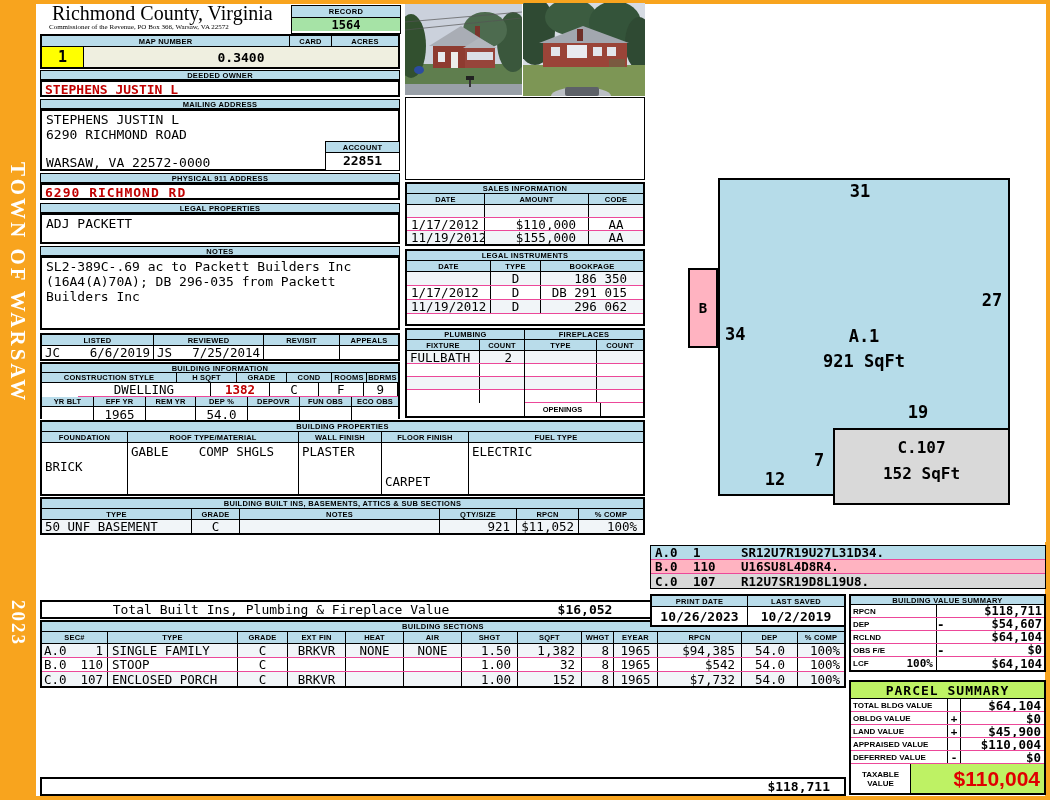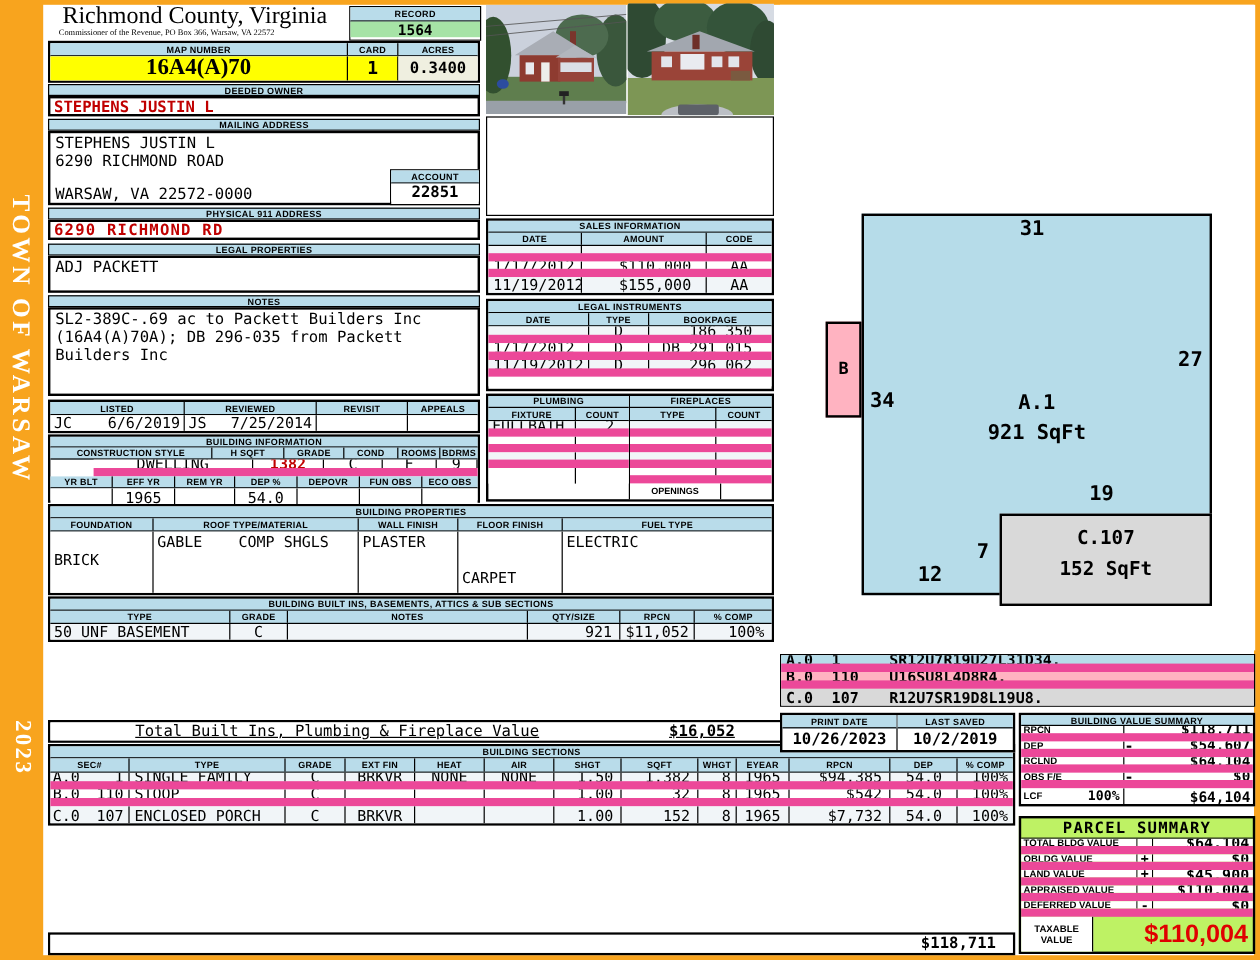--- a/index.html
+++ b/index.html
@@ -24,21 +24,21 @@
   }
   .caps { position:absolute; border:1px solid #000; }
   .tbl { position:absolute; border:2px solid #000; background:#fff; }
   .tbl.thin { border-width:1px; }
   .cap { border-bottom:1px solid #000; height:10px; }
   .hr { display:flex; background:#B9DCEA; border-bottom:1px solid #000; height:11px; }
   .hc { display:flex; align-items:center; justify-content:center;
     font-family:"Liberation Sans", sans-serif; font-weight:bold; font-size:7.5px;
     border-right:1px solid #000; letter-spacing:.2px; }
   .hc:last-child { border-right:none; }
-  .dr { display:flex; border-bottom:7px solid #ec4899; background:#fff; }
+  .dr { display:flex; border-bottom:1px solid #ec4899; background:#fff; }
   .dr.last, .dr:last-child { border-bottom:none; }
   .dc { font-size:12.5px; border-right:1px solid #000; display:flex; align-items:center; white-space:pre; overflow:hidden; }
   .dc:last-child { border-right:none; }
   .ctr { justify-content:center; }
   .rt  { justify-content:flex-end; }
   .b   { font-weight:bold; }
   .red { color:#C00000; }
   .lt  { background:#F1F5F8; }
   .pl3 { padding-left:3px; } .pl4 { padding-left:4px; }
   .pr4 { padding-right:4px; } .pr6 { padding-right:6px; } .pr12 { padding-right:12px; } .pr16 { padding-right:16px; }
@@ -69,21 +69,20 @@
   </div>
 </div>
 
 <div class="tbl" style="left:40px; top:34px; width:360px; height:35px;">
   <div class="hr">
     <div class="hc" style="width:248px;">MAP NUMBER</div>
     <div class="hc" style="width:42px;">CARD</div>
     <div class="hc" style="flex:1;">ACRES</div>
   </div>
   <div class="dr last" style="height:20px;">
-    <div class="dc ctr b serif" style="width:248px; background:#FFFF00; font-size:19px;">16A4(A)70</div>
     <div class="dc ctr b" style="width:42px; background:#FFFF00; font-size:15px;">1</div>
     <div class="dc ctr b" style="flex:1; background:#EFEFE0; font-size:13px;">0.3400</div>
   </div>
 </div>
 
 <div class="caps" style="left:40px; top:70px; width:360px; height:10px;">DEEDED OWNER</div>
 <div class="tbl" style="left:40px; top:80px; width:360px; height:17px;">
   <span class="abs b red" style="left:3px; top:0; font-size:13px;">STEPHENS JUSTIN L</span>
 </div>
 
@@ -213,21 +212,21 @@
   <div class="dr last lt" style="height:13px;">
     <div class="dc pl3" style="width:150px;">50 UNF BASEMENT</div>
     <div class="dc ctr" style="width:48px;">C</div>
     <div class="dc" style="width:200px;"></div>
     <div class="dc rt pr6" style="width:77px;">921</div>
     <div class="dc rt pr4" style="width:62px;">$11,052</div>
     <div class="dc rt pr6" style="flex:1;">100%</div>
   </div>
 </div>
 
-<div class="tbl" style="left:40px; top:600px; width:612px; height:19px;text-decoration:underline;">
+<div class="tbl" style="left:40px; top:600px; width:612px; height:19px;">
   <div class="dr last" style="height:15px;">
     <div class="dc ctr" style="flex:1; font-size:13px; border-right:none;">Total Built Ins, Plumbing &amp; Fireplace Value</div>
     <div class="dc ctr b" style="width:130px; font-size:13px; border-right:none;">$16,052</div>
   </div>
 </div>
 
 <div class="tbl" style="left:40px; top:620px; width:806px; height:68px;">
   <div class="cap">BUILDING SECTIONS</div>
   <div class="hr" style="height:12px;">
     <div class="hc" style="width:66px;">SEC#</div>

